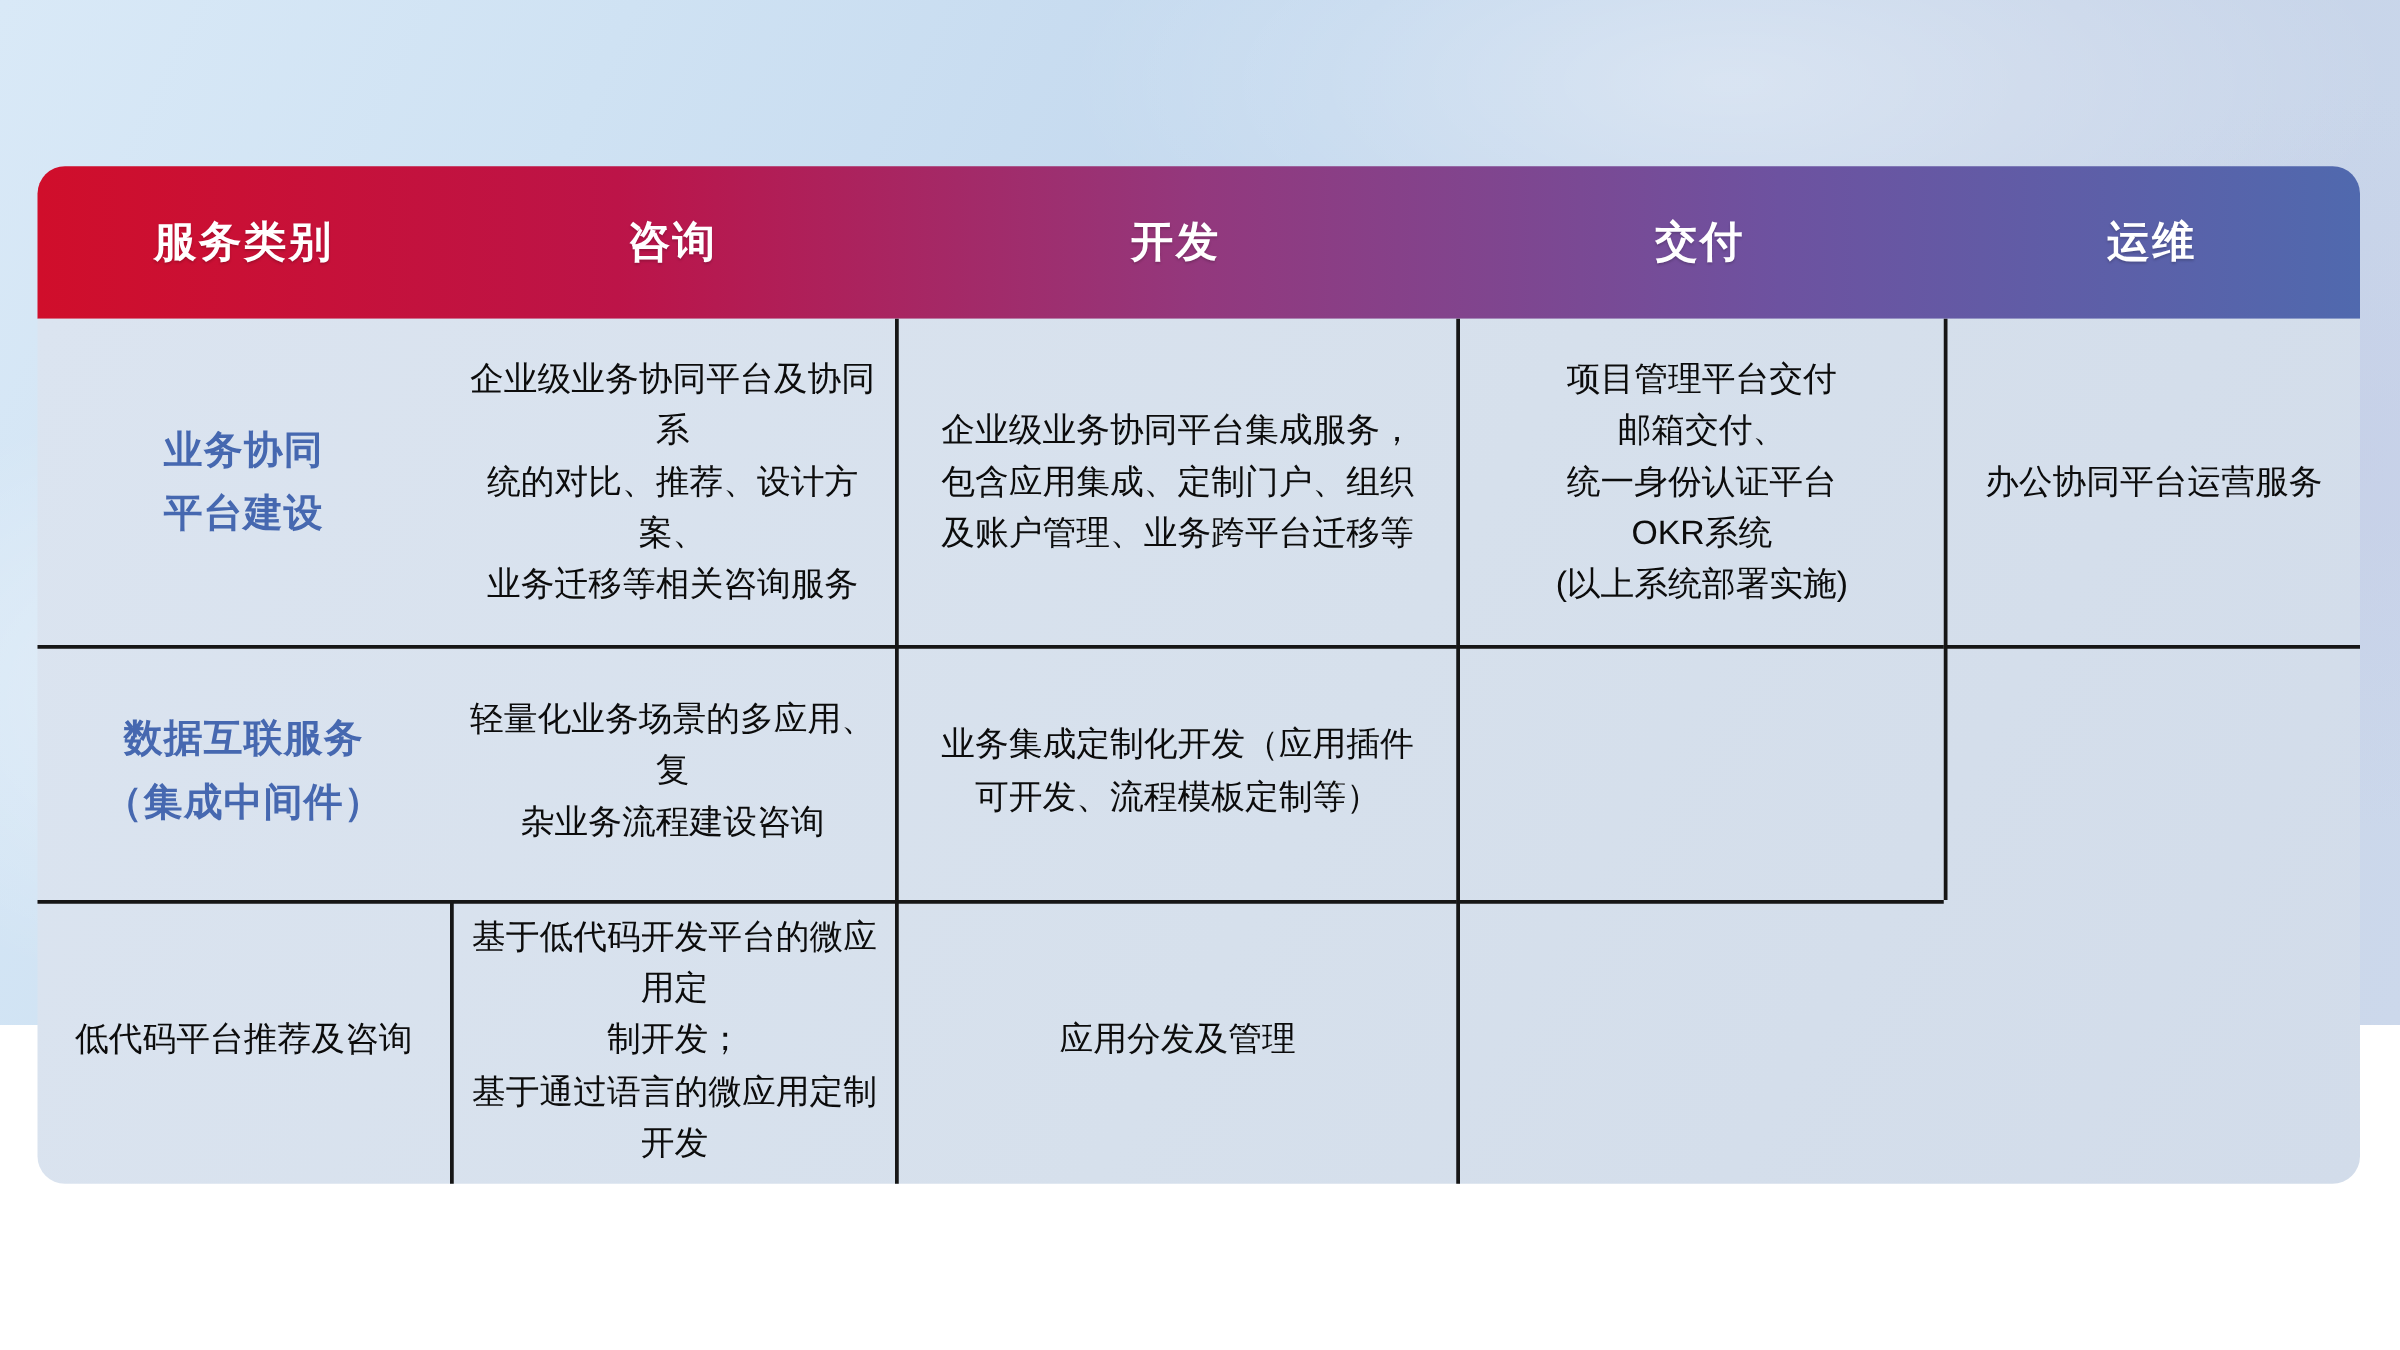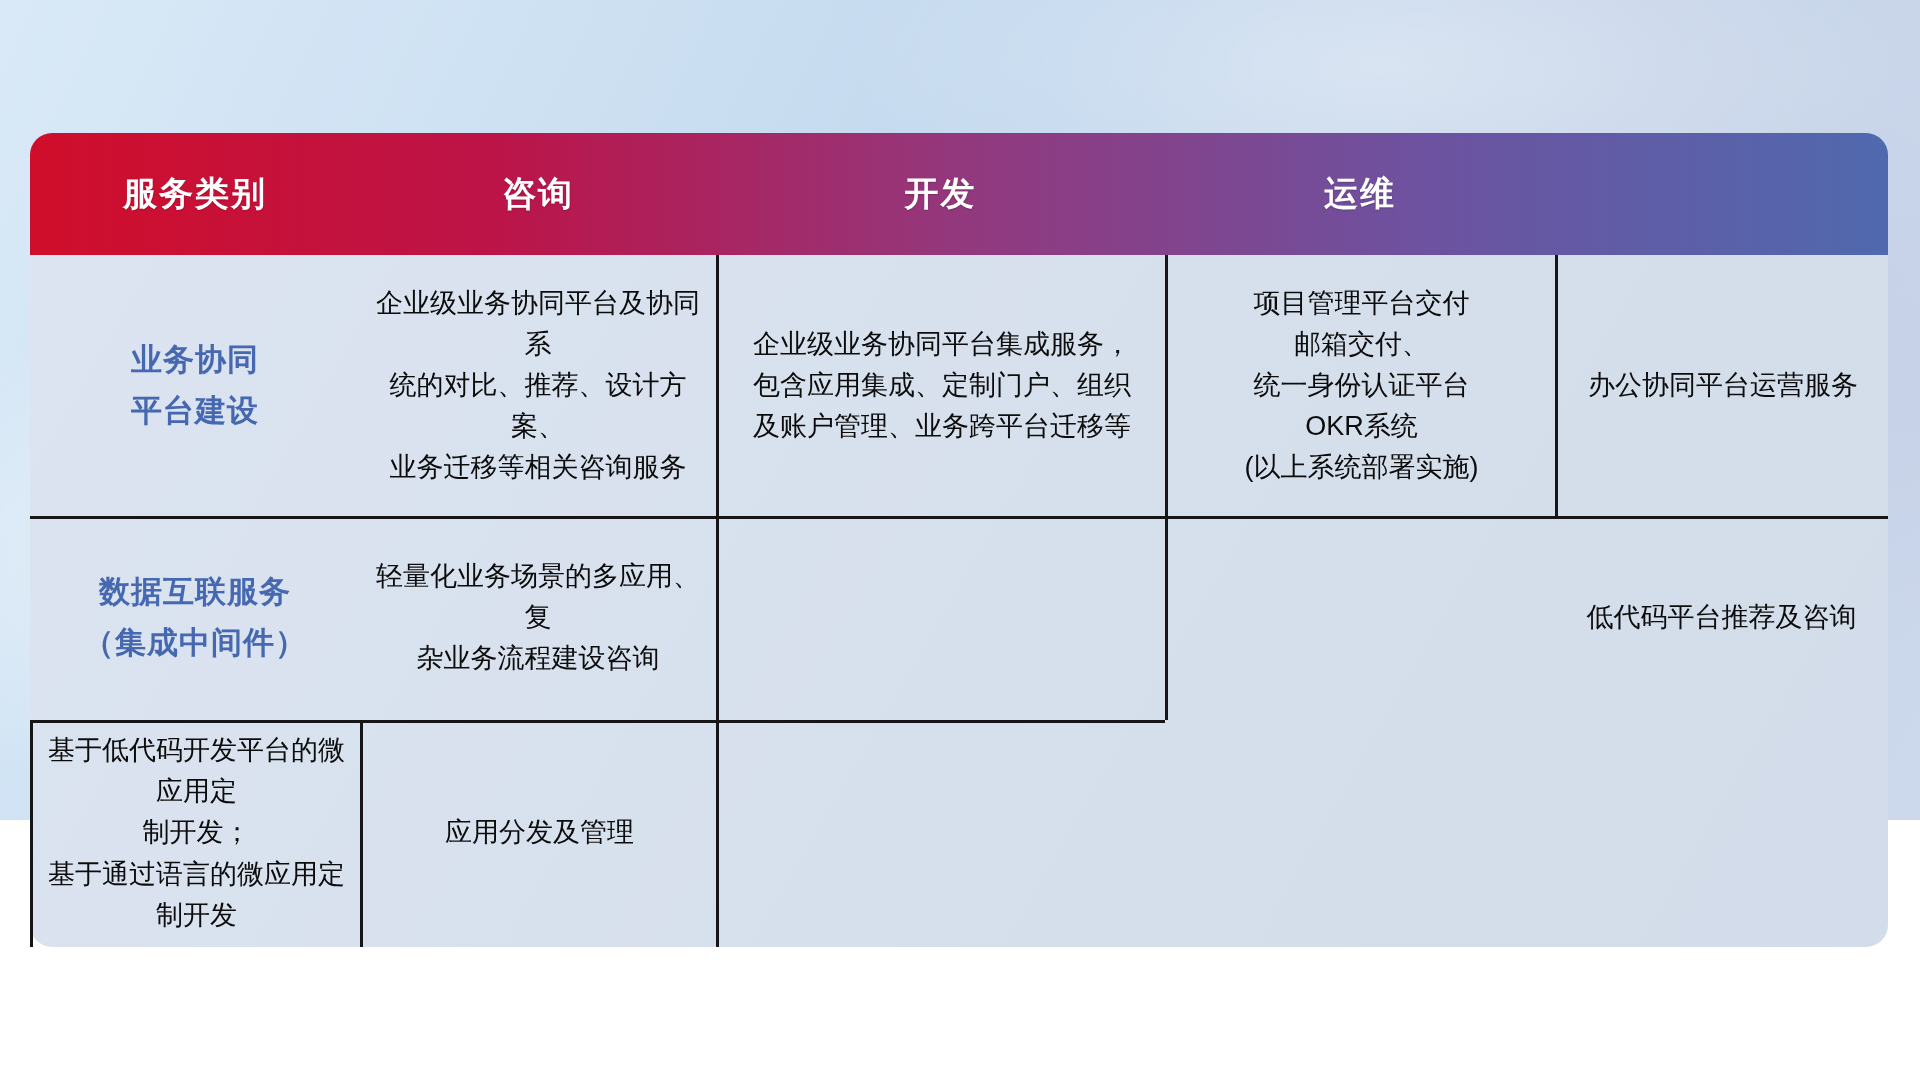--- a/index.html
+++ b/index.html
@@ -73,20 +73,21 @@
 </head>
 <body>
 
 <div class="page">
   <div class="service-table">
 
     <div class="thead">
       <div class="th">服务类别</div>
       <div class="th">咨询</div>
       <div class="th">开发</div>
+      <div class="th">交付</div>
       <div class="th">运维</div>
     </div>
 
     <div class="tbody">
 
       <div class="td category">业务协同
 平台建设</div>
       <div class="td">企业级业务协同平台及协同系
 统的对比、推荐、设计方案、
 业务迁移等相关咨询服务</div>
@@ -97,20 +98,22 @@
 邮箱交付、
 统一身份认证平台
 OKR系统
 (以上系统部署实施)</div>
       <div class="td bl">办公协同平台运营服务</div>
 
       <div class="td category bt">数据互联服务
 （集成中间件）</div>
       <div class="td bt">轻量化业务场景的多应用、复
 杂业务流程建设咨询</div>
+      <div class="td bl bt">业务集成定制化开发（应用插件
+可开发、流程模板定制等）</div>
       <div class="td bl bt"></div>
       <div class="td bl bt"></div>
 
       <div class="td bt">低代码平台推荐及咨询</div>
       <div class="td bl bt">基于低代码开发平台的微应用定
 制开发；
 基于通过语言的微应用定制开发</div>
       <div class="td bl bt">应用分发及管理</div>
       <div class="td bl bt"></div>
 

